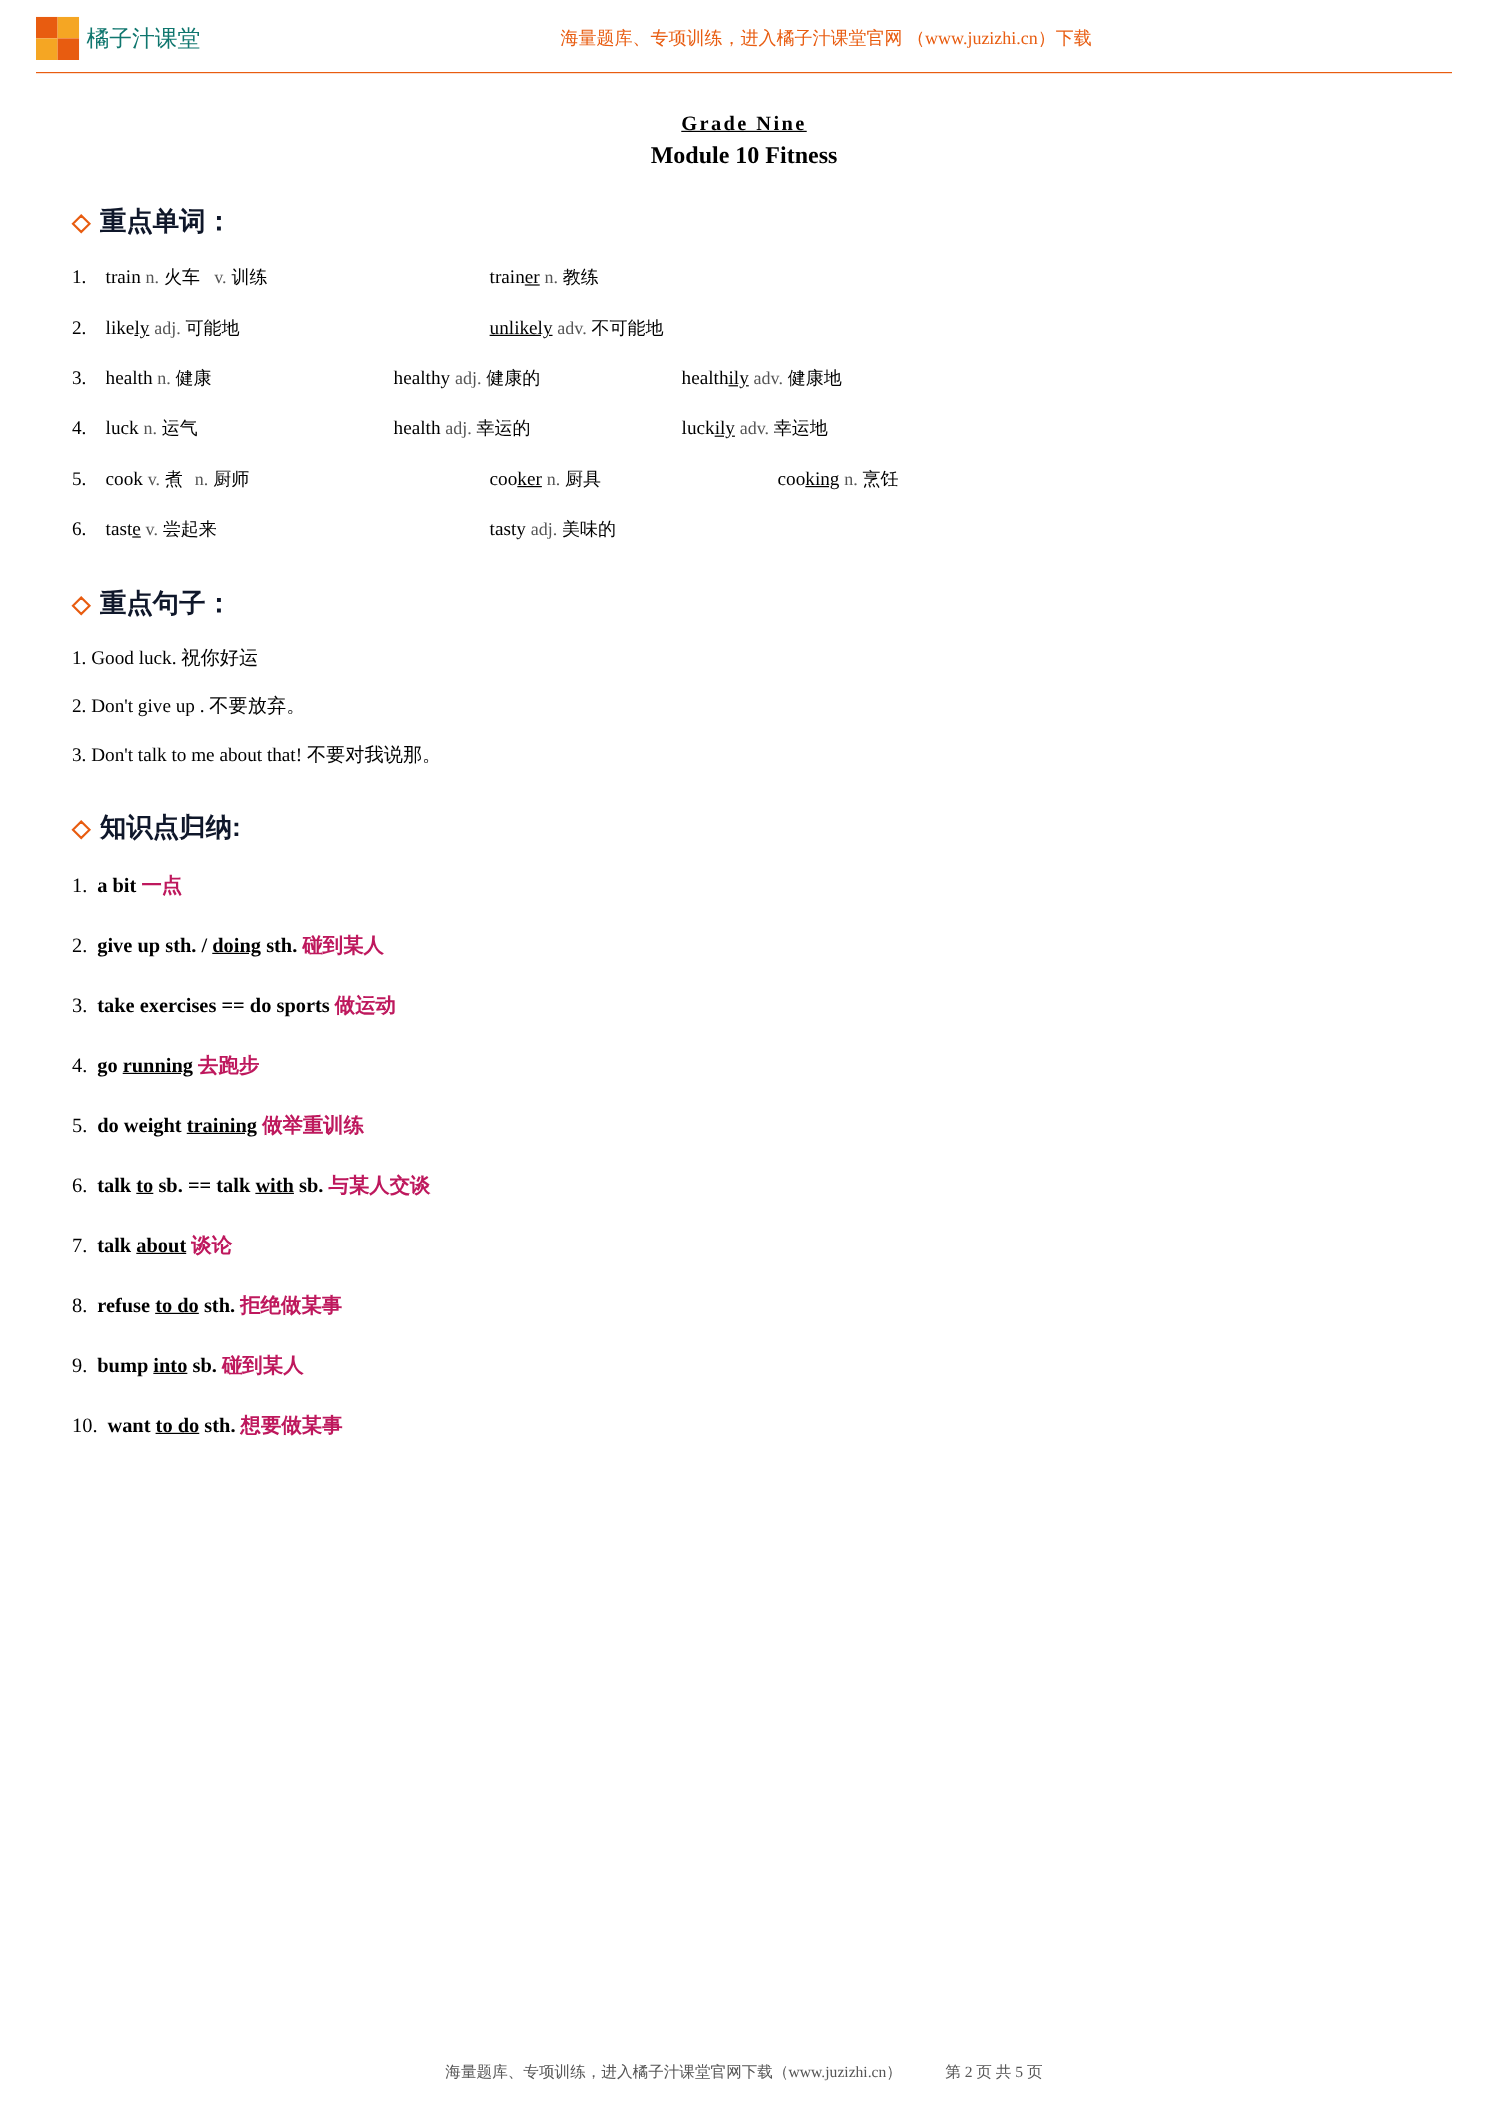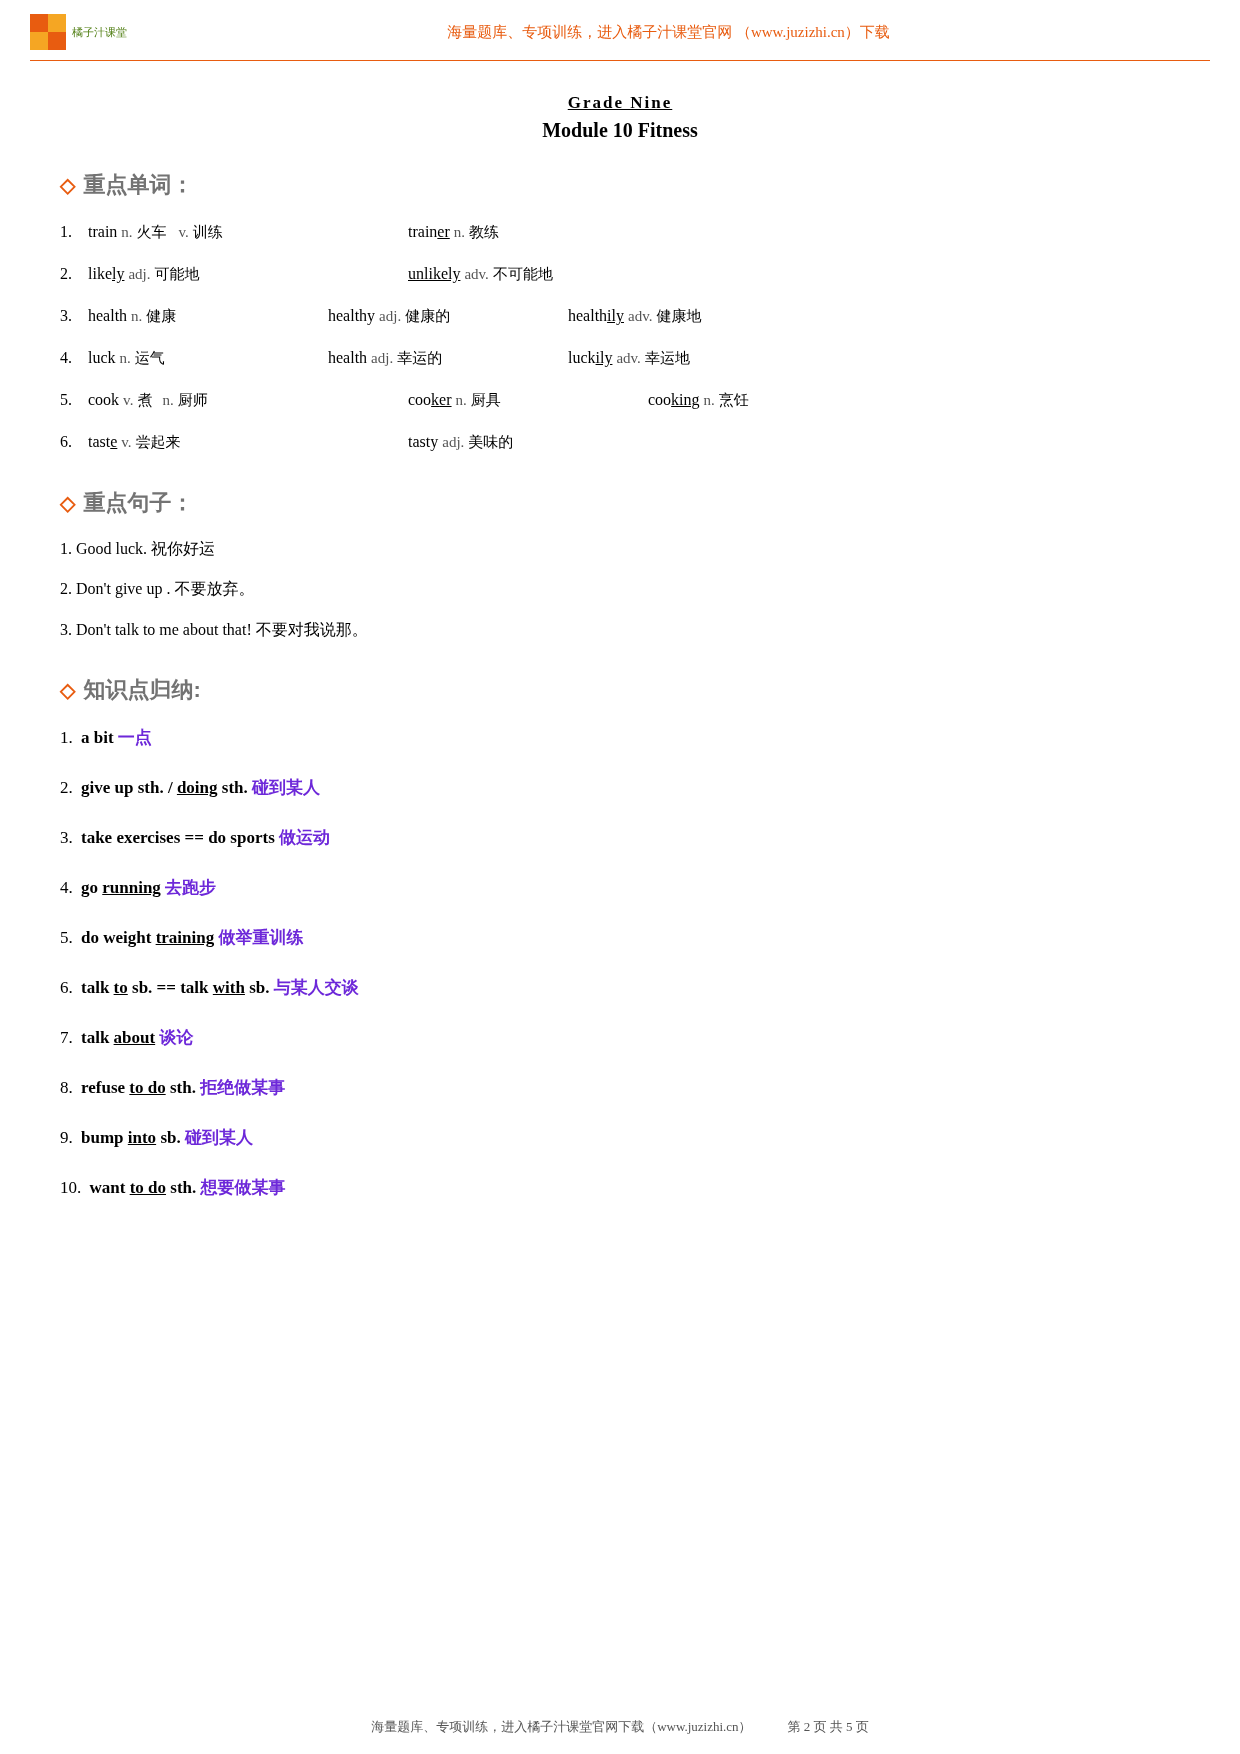--- a/index.html
+++ b/index.html
@@ -32,22 +32,22 @@
     .logo-area {
       display: flex;
       align-items: center;
       gap: 6px;
     }
     .logo-icon {
       width: 36px;
       height: 36px;
     }
     .logo-text {
-      font-size: 11px;
-      color: #4d7c0f;
+      font-size: 19px;
+      color: #0f766e;
       font-family: Liberation Serif, serif;
     }
     .header-slogan {
       color: #e85c10;
       font-size: 15px;
       font-family: 'SimSun', serif;
       text-align: center;
       flex: 1;
     }
     
@@ -87,21 +87,21 @@
       align-items: center;
       gap: 8px;
     }
     .section-title .diamond {
       color: #e85c10;
       font-size: 20px;
     }
     .section-title .title-cn {
       font-family: 'SimHei', 'STHeiti', sans-serif;
       font-size: 22px;
-      color: #737373;
+      color: #0f172a;
     }
     
     .vocab-section {
       margin-bottom: 30px;
     }
     .vocab-row {
       display: flex;
       align-items: baseline;
       margin-bottom: 10px;
       font-size: 16px;
@@ -180,21 +180,21 @@
       font-family: 'Times New Roman', serif;
       margin-right: 4px;
     }
     .knowledge-item .k-en {
       font-weight: bold;
       font-family: 'Times New Roman', serif;
     }
     .knowledge-item .k-cn {
       font-family: Liberation Serif, serif;
       font-weight: bold;
-      color: #6d28d9;
+      color: #be185d;
     }
     
     .footer {
       position: absolute;
       bottom: 18px;
       left: 0;
       right: 0;
       text-align: center;
       font-size: 13px;
       color: #555;

